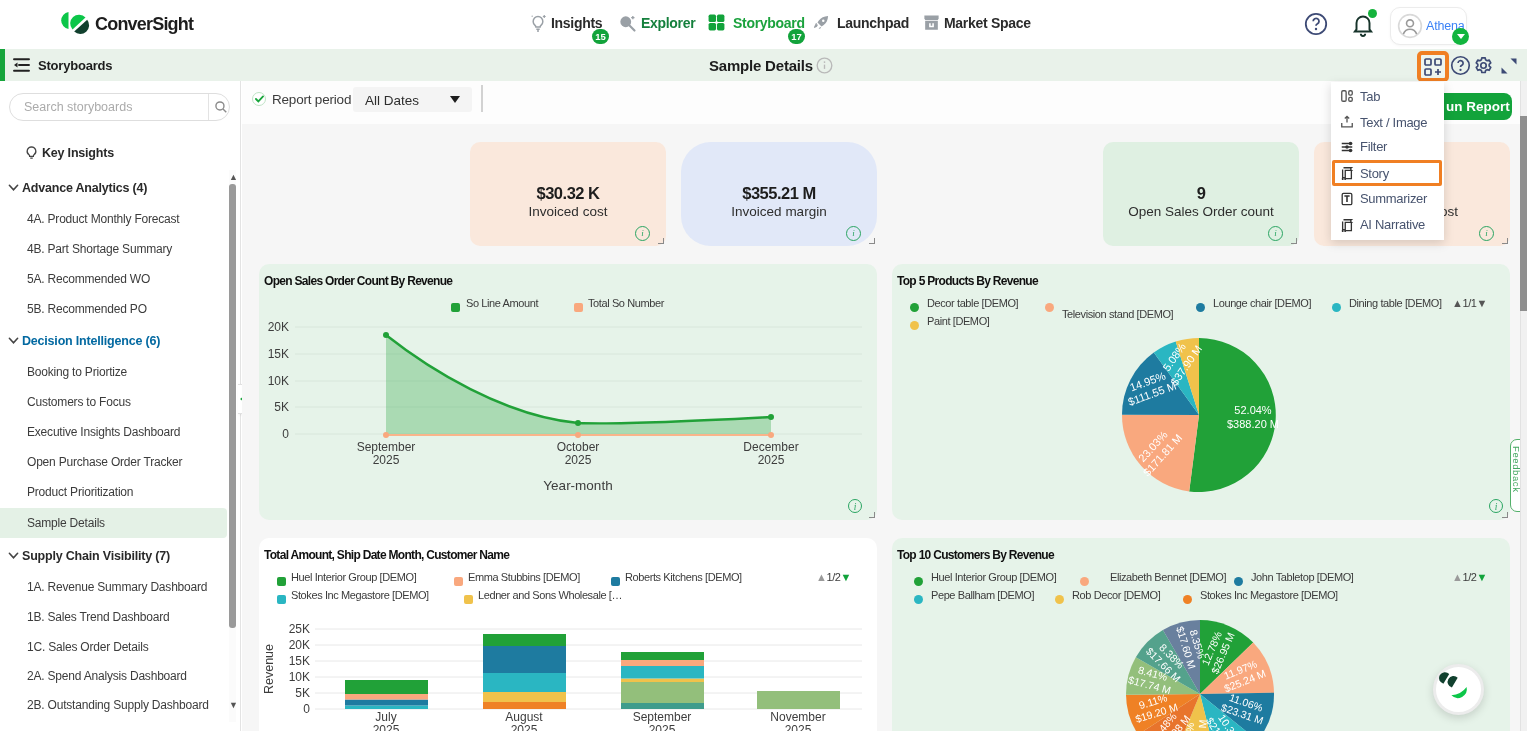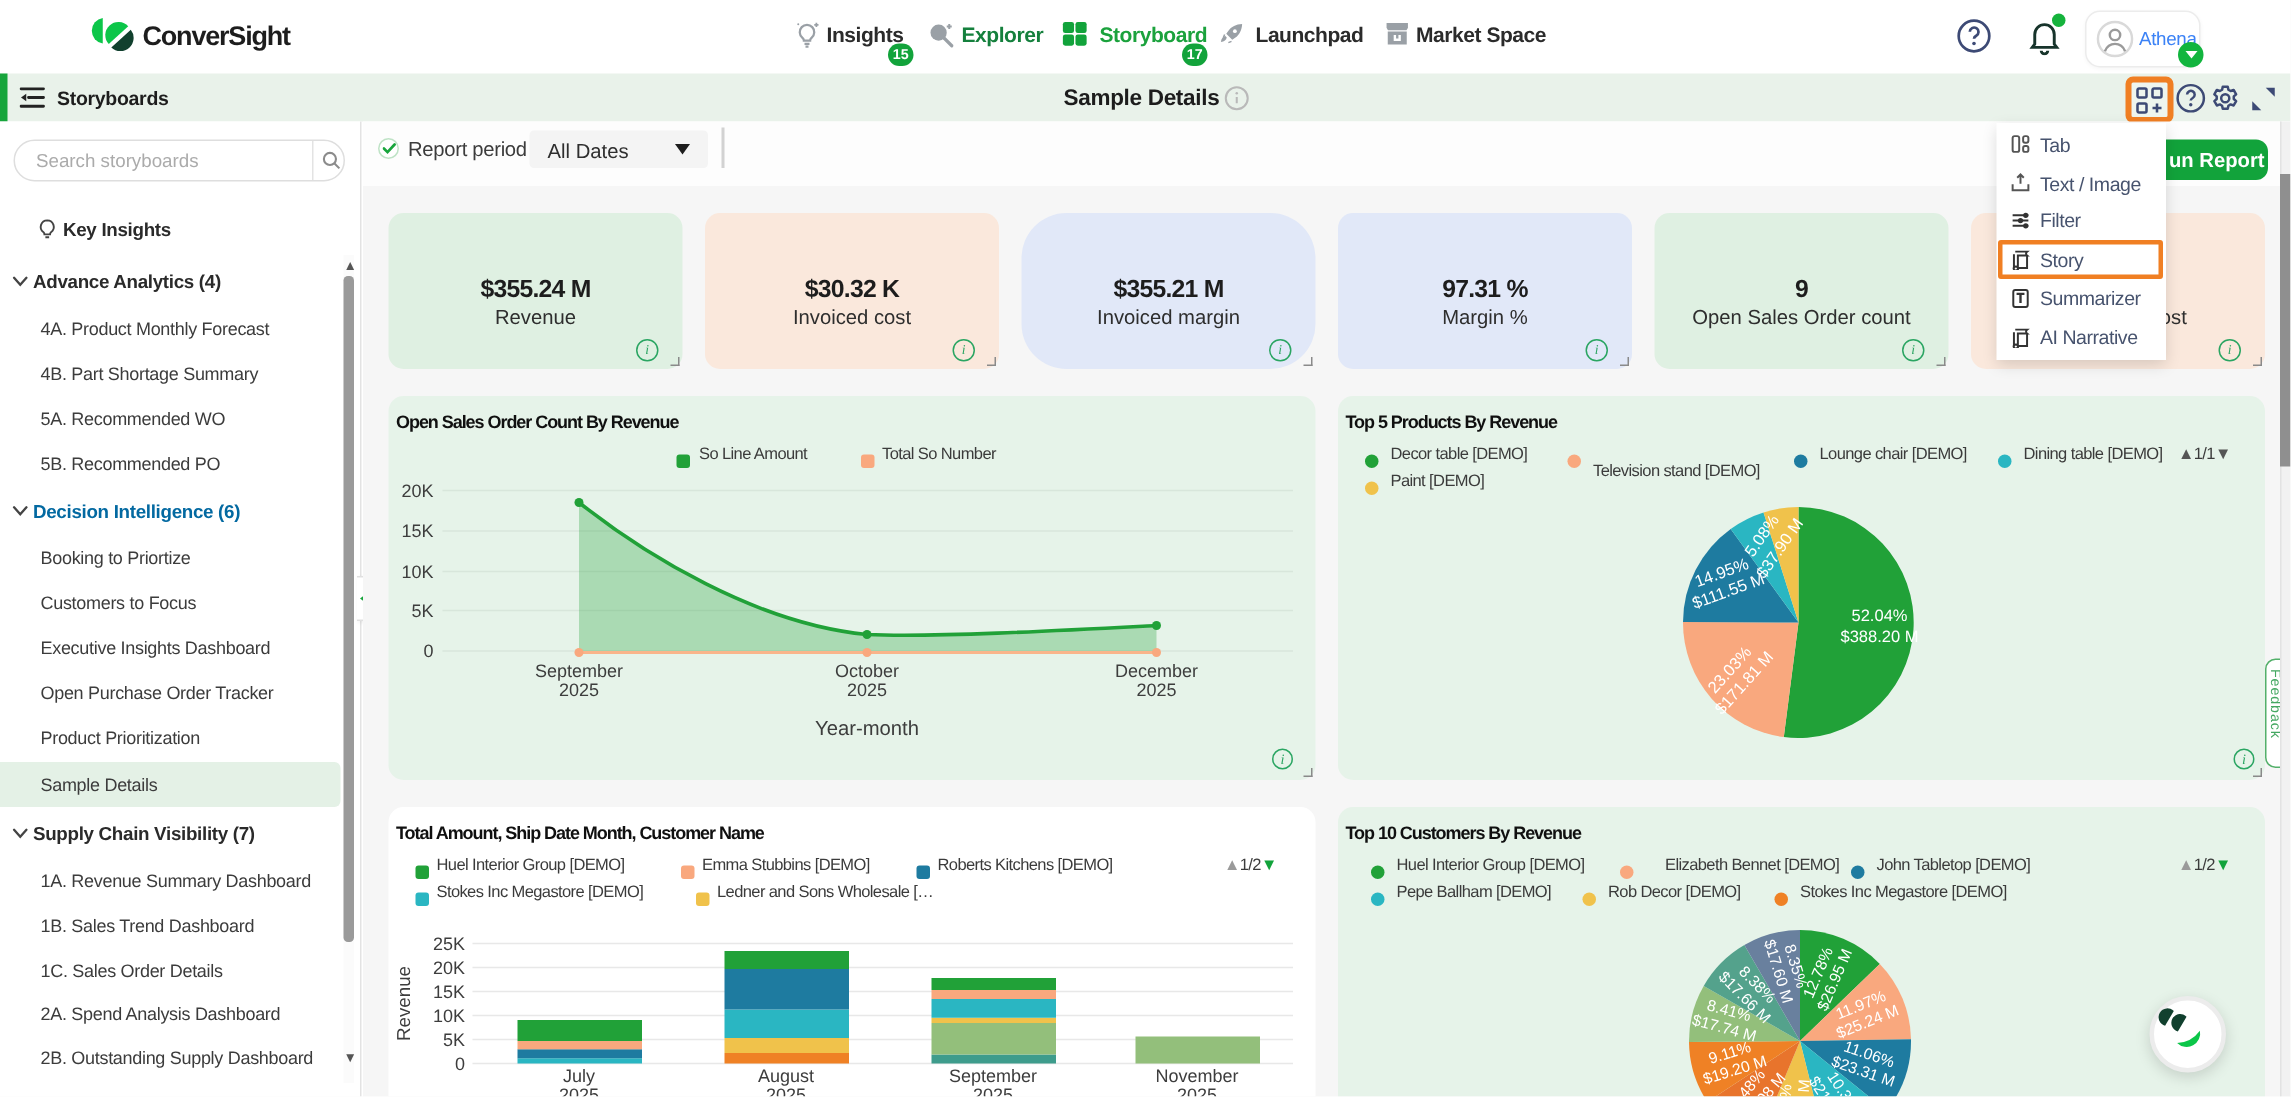--- a/index.html
+++ b/index.html
@@ -187,35 +187,27 @@
       <path d="M1 4.5 3.7 7.2 9 1.5"></path>
     </svg>
   <div class="abs" style="left:272px;top:92px;font-size:13.5px;letter-spacing:-0.2px;color:#3c3c3c;">Report period</div>
   <div class="abs" style="left:353px;top:87px;width:119px;height:25px;background:#f4f4f4;border-radius:3px;"></div>
   <div class="abs" style="left:365px;top:93px;font-size:13.5px;color:#2e2e2e;">All Dates</div>
   <div class="abs" style="left:450px;top:96px;width:0;height:0;border-left:5.5px solid transparent;border-right:5.5px solid transparent;border-top:7px solid #1d1d1d;"></div>
   <div class="abs" style="left:481px;top:85px;width:2px;height:27px;background:#d2d2d2;"></div>
 
   <div class="abs" style="left:1419px;top:93px;width:93px;height:27px;background:#12a33b;border-radius:8px 8px 8px 8px;color:#fff;font-size:14px;font-weight:bold;text-align:right;line-height:27px;padding-right:10px;"></div>
 
-  <div class="abs kpi" style="left:259px;background:#dff0e2;">
-      <div class="v">$355.24 M</div>
-      <div class="l">Revenue</div>
-    </div>
   <div class="abs kpi" style="left:470px;background:#fae8dc;">
       <div class="v">$30.32 K</div>
       <div class="l">Invoiced cost</div>
     </div>
   <div class="abs kpi" style="left:681px;background:#e1e8f8;border-radius:30px;">
       <div class="v">$355.21 M</div>
       <div class="l">Invoiced margin</div>
-    </div>
-  <div class="abs kpi" style="left:892px;background:#e1e8f8;">
-      <div class="v">97.31 %</div>
-      <div class="l">Margin %</div>
     </div>
   <div class="abs kpi" style="left:1103px;background:#dff0e2;">
       <div class="v">9</div>
       <div class="l">Open Sales Order count</div>
     </div>
   <div class="abs kpi" style="left:1314px;background:#fae8dc;">
       <div class="v">$30.32 K</div>
       <div class="l" style="margin-left:13px;">Invoiced cost</div>
     </div>
 

